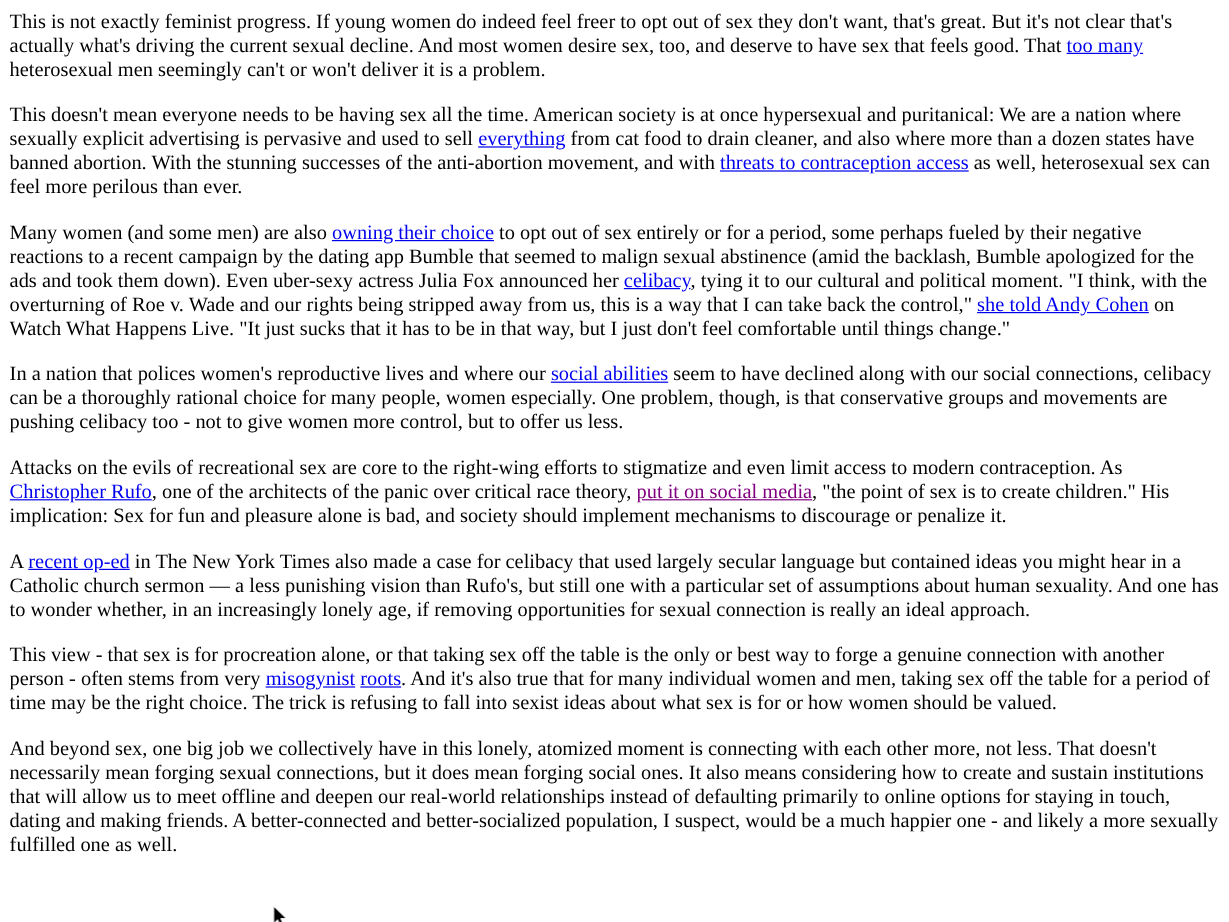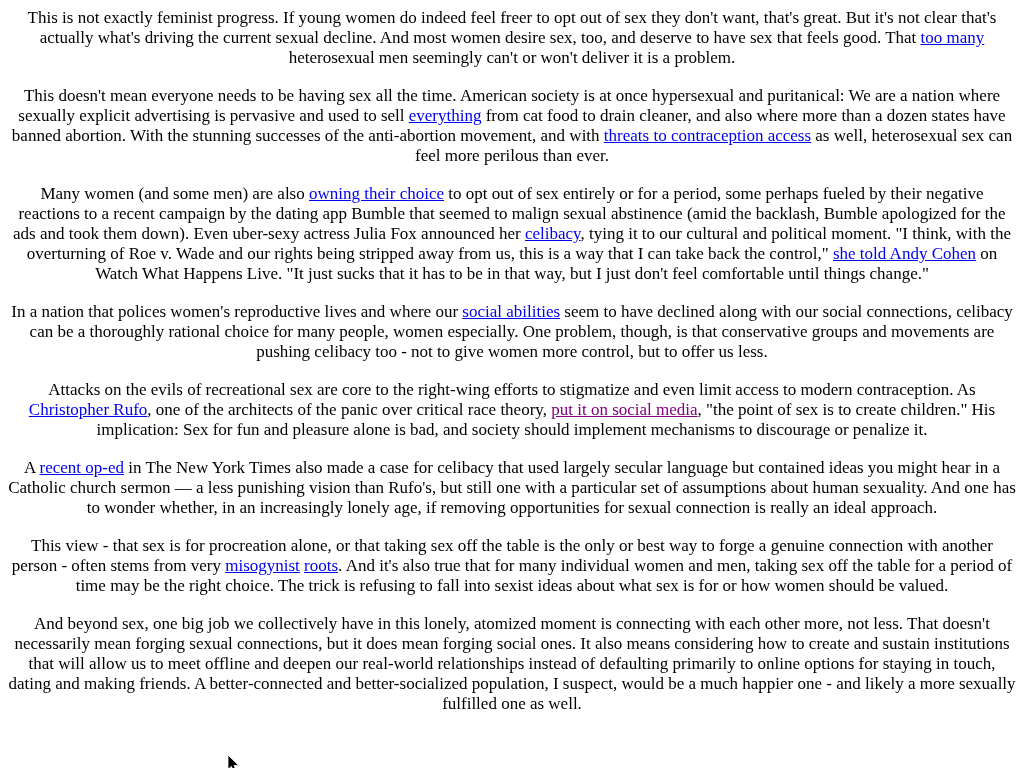--- a/index.html
+++ b/index.html
@@ -10,21 +10,20 @@
     margin: 8px;
     width: 1008px;
     font-family: "Liberation Serif", "DejaVu Serif", serif;
     font-size: 17px;
     line-height: 20px;
     overflow: hidden;
     height: 752px;
   }
   p.article-para {
     margin: 0 0 18px 0;
-    text-align: center;
   }
   a.inline-link {
     color: var(--link-color, #0000EE);
     text-decoration: underline;
     cursor: pointer;
   }
   a.inline-link.visited {
     color: var(--visited-color, #800080);
   }
   .mouse-cursor {

